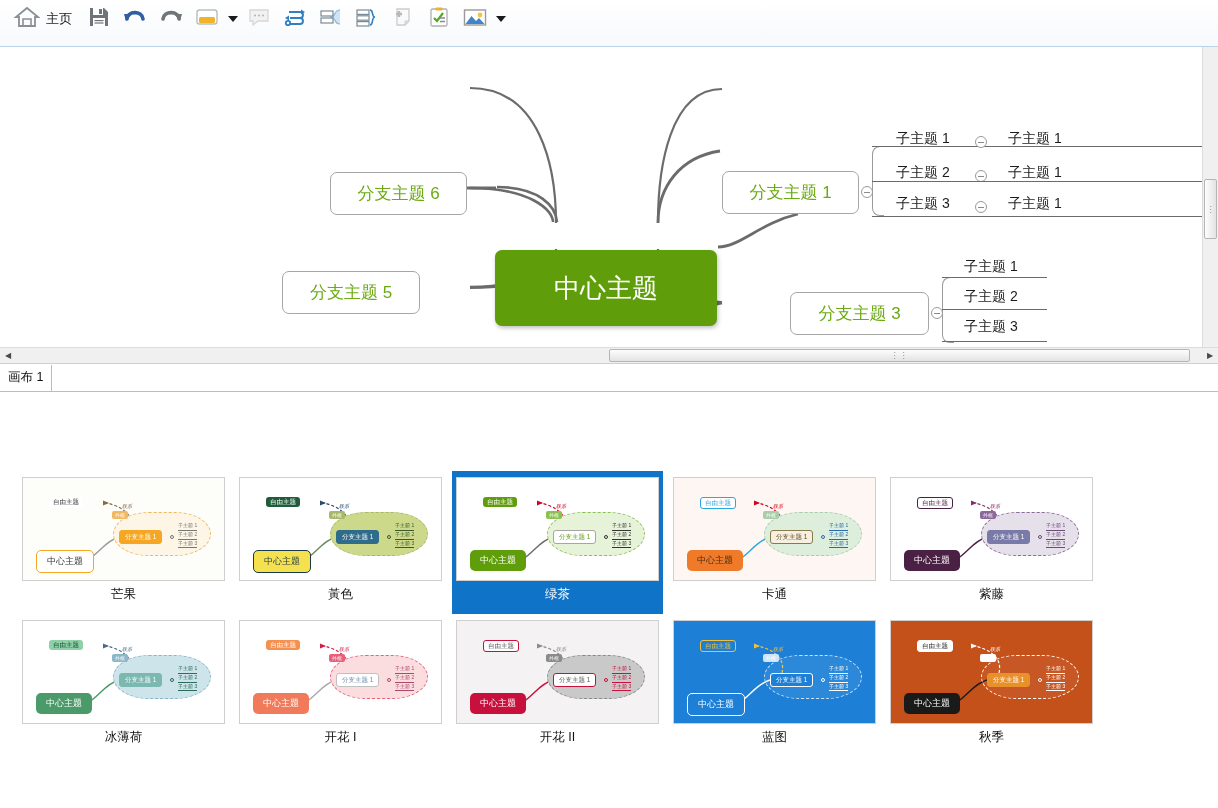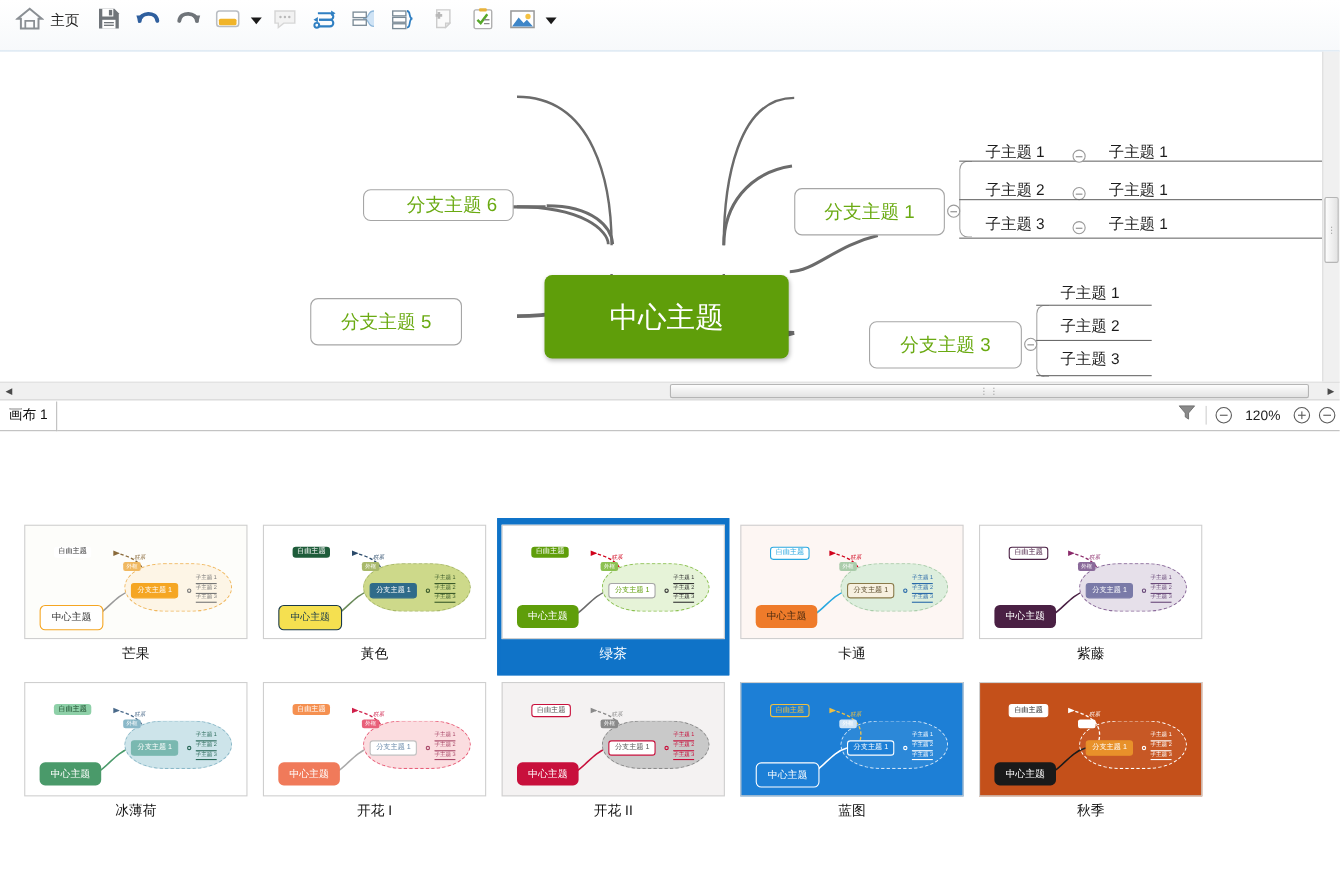--- a/index.html
+++ b/index.html
@@ -389,21 +389,21 @@
 
         <path d="M722,42 C670,42 658,120 658,176" fill="none" stroke="#6b6b6b" stroke-width="2.2"></path>
 
         <path d="M722,255 C672,255 658,225 658,202" fill="none" stroke="#6b6b6b" stroke-width="2.2"></path>
       </svg>
 
       <div class="node central" style="left:495px; top:203px; width:222px; height:76px;">
         <span>中心主题</span>
       </div>
 
-      <div class="node branch" style="left:330px; top:125px; width:137px; height:29px;justify-content:flex-end;">
+      <div class="node branch" style="left:330px; top:125px; width:137px; height:43px;">
         <span>分支主题 6</span>
       </div>
 
       <div class="node branch" style="left:282px; top:224px; width:138px; height:43px;">
         <span>分支主题 5</span>
       </div>
 
       <div class="node branch" style="left:722px; top:124px; width:137px; height:43px;">
         <span>分支主题 1</span>
       </div>
@@ -472,32 +472,20 @@
       <div class="thumb">⋮⋮</div>
     </div>
     <div class="arrowR">▶</div>
   </div>
 
   <div class="sheetbar">
     <div class="sheettab">
       <span>画布 1</span>
     </div>
     <div class="sheetrest"></div>
-    <div class="sheetright">
-      <span>
-        <svg width="18" height="18" viewBox="0 0 18 18">
-          <path d="M2 3 H16 L10.5 9.5 V15 L7.5 13 V9.5 Z" fill="#8a8a8a" stroke="#6a6a6a" stroke-width="0.8"></path>
-        </svg>
-      </span>
-      <span class="vsep"></span>
-      <span class="circ-btn"></span>
-      <span class="zoomlbl">120%</span>
-      <span class="circ-btn plus"></span>
-      <span class="circ-btn"></span>
-    </div>
   </div>
 
   <div class="stylepanel">
 
     <div class="panelbody">
       <div class="thumbgrid" id="thumbgrid">
           <div class="thumbcell">
             <div class="thumbimg" style="background: rgb(253, 253, 250);">
     <svg width="203" height="104" style="position:absolute;left:0;top:0;">
       <path d="M52,85 C72,85 78,64 96,59" fill="none" stroke="#9a9a9a" stroke-width="1.4"></path>

